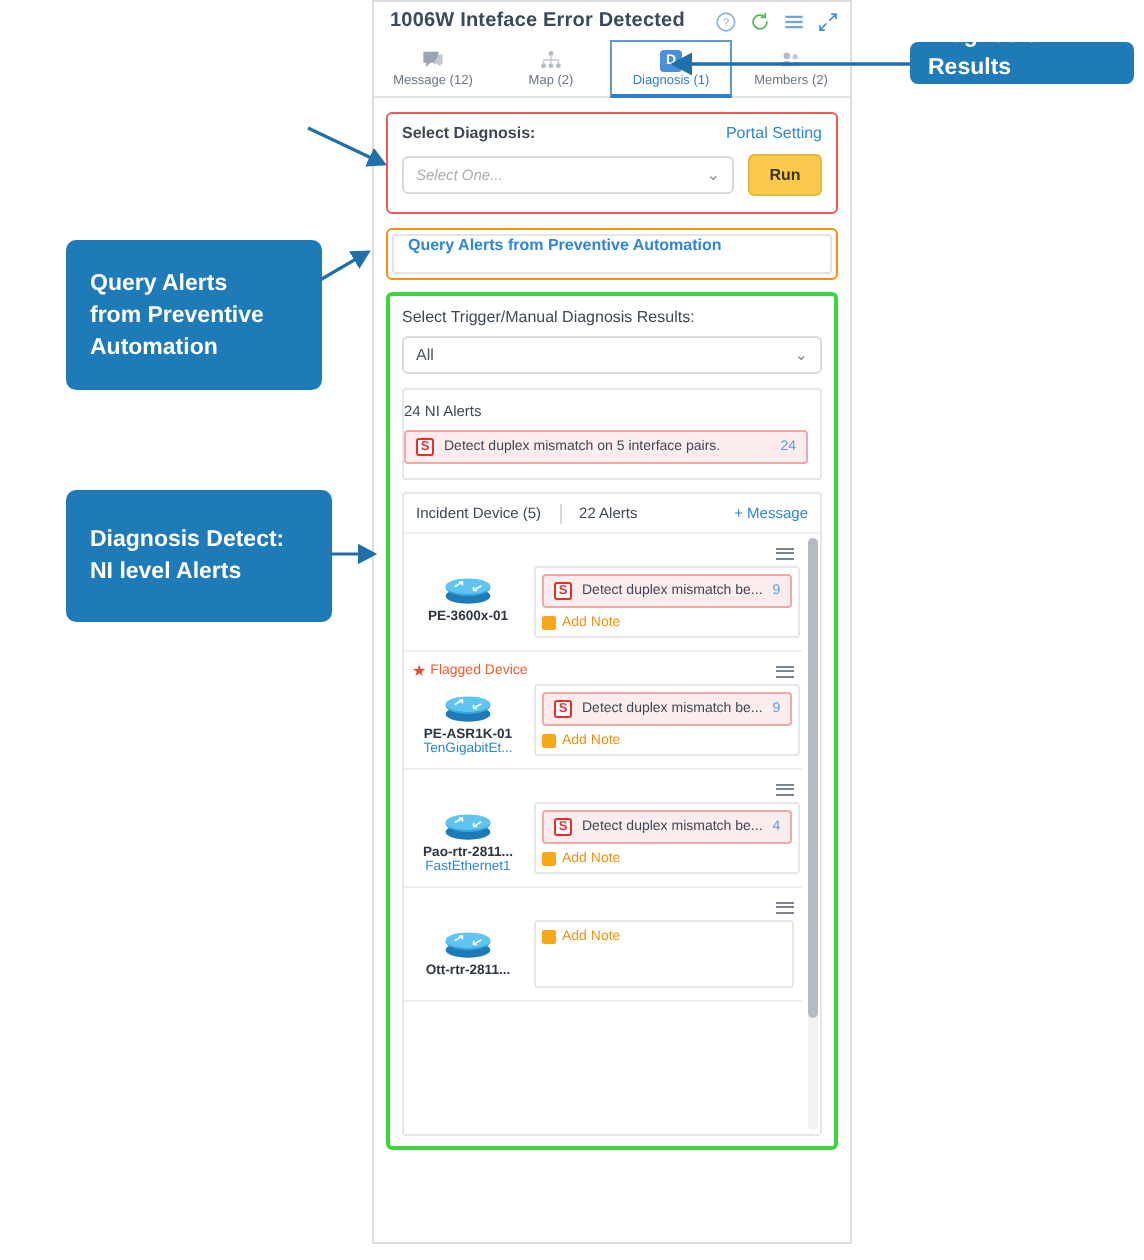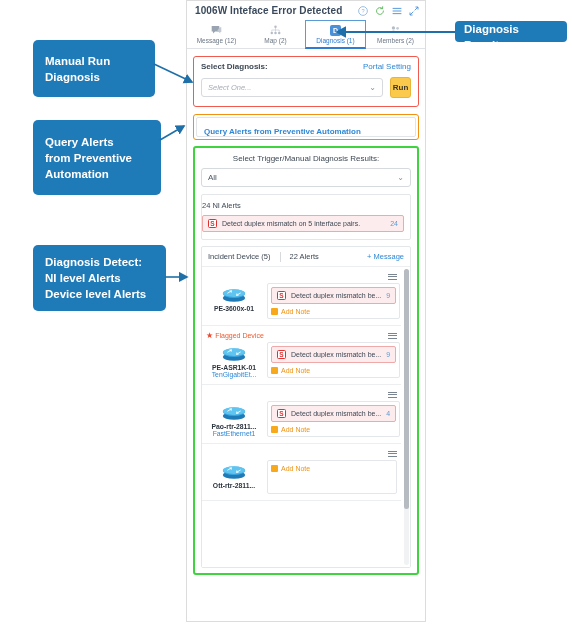--- a/index.html
+++ b/index.html
@@ -74,43 +74,43 @@
   .sd-link { font-size: 8px; color: #2e87d6; cursor: pointer; }
   .sd-controls { display: flex; align-items: center; gap: 7px; }
   .select-box {
     flex: 1; height: 19px; border: 1px solid #d6d9dd; border-radius: 3px;
     background: #fff; display: flex; align-items: center;
     padding: 0 6px; font-size: 7.5px; color: #a8adb4; font-style: italic;
     position: relative; cursor: pointer;
   }
   .select-box .caret { margin-left: auto; font-style: normal; color: #8d939b; font-size: 8px; }
   .run-btn {
-    width: 21px; height: 21px; background: #fbc94b; border: 1px solid #e8b53a;
+    width: 37px; height: 21px; background: #fbc94b; border: 1px solid #e8b53a;
     border-radius: 3px; font-size: 8px; font-weight: 700; color: #3c3520;
     display: flex; align-items: center; justify-content: center; cursor: pointer;
   }
 
   
   .sec-query {
     border: 1.6px solid #f0920f; border-radius: 3px;
     margin-top: 7px; padding: 2px; background: #fff;
   }
   .query-inner {
     border: 1px solid #e2e5e8; border-radius: 2px;
-    height: 20px; display: flex; align-items: flex-end; padding: 0 7px;
+    height: 20px; display: flex; align-items: flex-start; padding: 0 7px;
     background: #fff; cursor: pointer;
   }
   .query-inner span { font-size: 8px; color: #2e87d6; font-weight: 600; }
 
   
   .sec-results {
     border: 2px solid #3fd43f; border-radius: 3px;
     margin-top: 6px; padding: 6px 6px 5px 6px; background: #fff;
   }
-  .res-label { font-size: 8px; color: #3d4854; margin-bottom: 5px; text-align: center; }
+  .res-label { font-size: 8px; color: #3d4854; margin-bottom: 5px; }
   .filter-select {
     height: 19px; border: 1px solid #d6d9dd; border-radius: 3px;
     display: flex; align-items: center; padding: 0 6px;
     font-size: 8px; color: #4a5560; background: #fff; cursor: pointer;
     margin-bottom: 7px;
   }
   .filter-select .caret { margin-left: auto; color: #8d939b; }
 
   
   .ni-card {
@@ -175,21 +175,21 @@
   .scrollthumb {
     position: absolute; left: 0; top: 0;
     width: 5px; height: 240px; background: #b6bbc1; border-radius: 3px;
     cursor: pointer;
   }
 
   
   .callout {
     position: absolute; background: #1f7ab8; border-radius: 5px;
     color: #fff; font-weight: 700; font-size: 11.5px; line-height: 16px;
-    display: flex; align-items: flex-start; padding: 0 12px;
+    display: flex; align-items: flex-end; padding: 0 12px;
   }
   .callout.right-lbl { font-size: 11.5px; padding: 0 9px; border-radius: 4px; }
   .arrow { position: absolute; }
   .arrow svg { display: block; overflow: visible; }
 </style>
 </head>
 <body>
 
 <div id="root">
 
@@ -458,24 +458,20 @@
             </div>
             <div class="scrollbar">
               <div class="scrollthumb"></div>
             </div>
           </div>
         </div>
       </div>
     </div>
   </div>
 
-  <div class="callout" style="left:33px; top:40px; width:122px; height:57px; flex-direction:column; align-items:flex-start; justify-content:center;">
-    <span>Manual Run</span>
-    <span>Diagnosis</span>
-  </div>
   <div class="arrow" style="left:154px; top:62px;">
     <svg width="46" height="26">
         <defs>
           <marker id="ah1" markerWidth="7" markerHeight="7" refX="5" refY="3.2" orient="auto">
             <path d="M0,0 L6,3.2 L0,6.4 z" fill="#1f6fa8"></path>
           </marker>
         </defs>
         <line x1="0" y1="2" x2="38" y2="20" stroke="#1f6fa8" stroke-width="1.6" marker-end="url(#ah1)"></line>
       </svg>
   </div>
@@ -492,21 +488,20 @@
             <path d="M0,0 L6,3.2 L0,6.4 z" fill="#1f6fa8"></path>
           </marker>
         </defs>
         <line x1="0" y1="18" x2="24" y2="4" stroke="#1f6fa8" stroke-width="1.6" marker-end="url(#ah2)"></line>
       </svg>
   </div>
 
   <div class="callout" style="left:33px; top:245px; width:133px; height:66px; flex-direction:column; align-items:flex-start; justify-content:center;">
     <span>Diagnosis Detect:</span>
     <span>NI level Alerts</span>
-    <span>Device level Alerts</span>
   </div>
   <div class="arrow" style="left:165px; top:272px;">
     <svg width="28" height="10">
         <defs>
           <marker id="ah3" markerWidth="7" markerHeight="7" refX="5" refY="3.2" orient="auto">
             <path d="M0,0 L6,3.2 L0,6.4 z" fill="#1f6fa8"></path>
           </marker>
         </defs>
         <line x1="0" y1="5" x2="22" y2="5" stroke="#1f6fa8" stroke-width="1.6" marker-end="url(#ah3)"></line>
       </svg>

